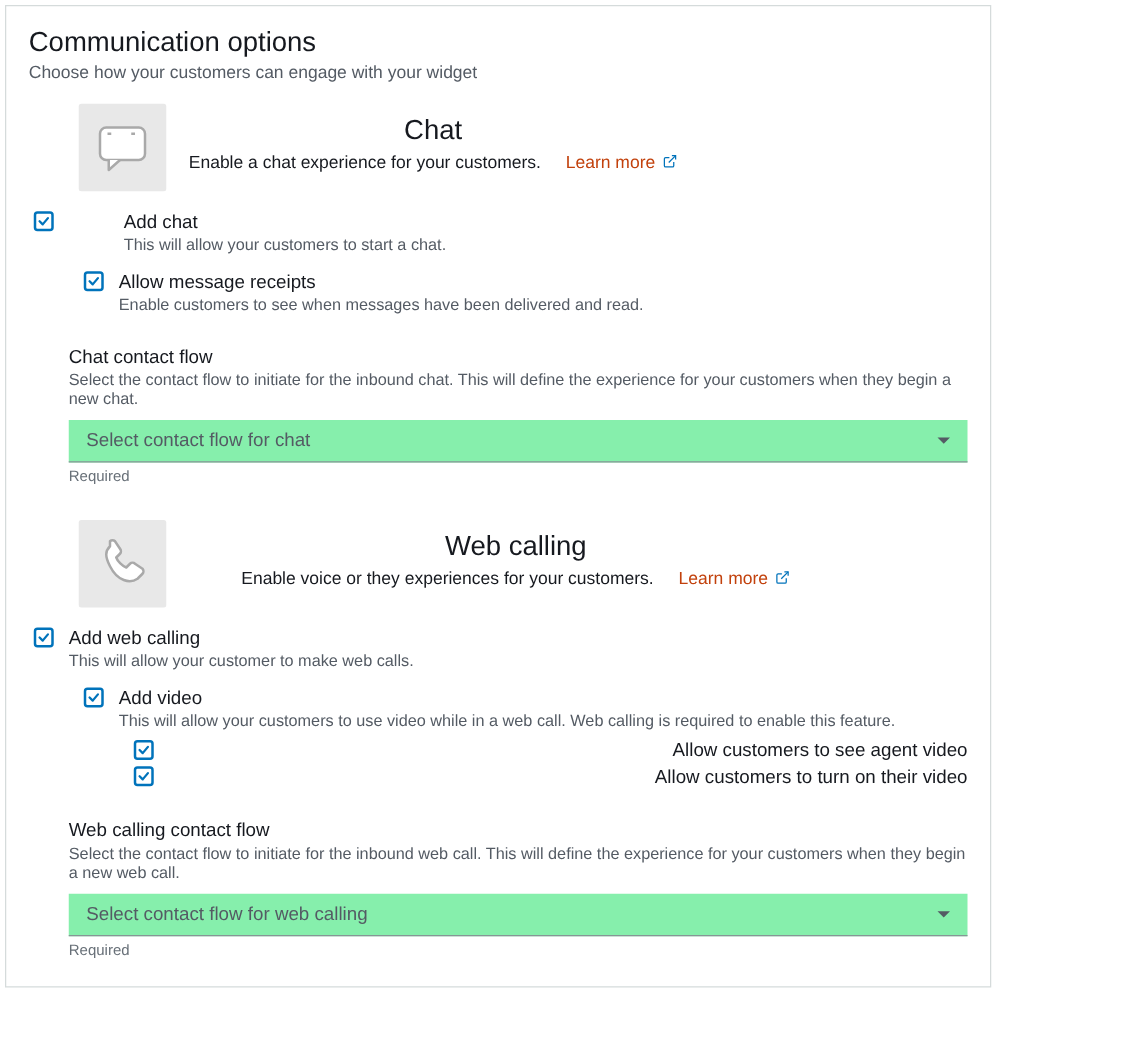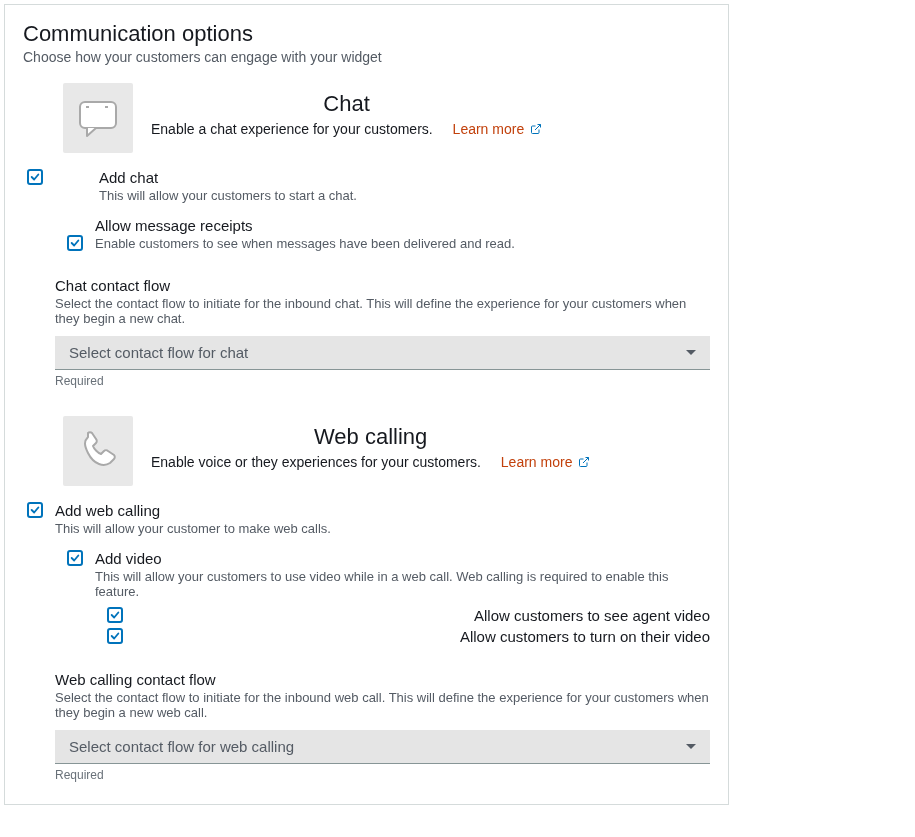--- a/index.html
+++ b/index.html
@@ -6,21 +6,21 @@
   html, body { margin: 0; padding: 0; }
   body {
     font-family: "Segoe UI", "Helvetica Neue", Arial, sans-serif;
     font-size: 14px;
     color: #16191f;
     background: #ffffff;
     padding: 4px;
   }
   .panel {
     border: 1px solid #d5dbdb;
-    width: 725px;
+    width: 789px;
     padding: 16px 18px 22px 18px;
   }
   .panel-title {
     font-size: 22px;
     font-weight: 400;
     color: #16191f;
     margin: 0 0 2px 0;
   }
   .panel-sub {
     font-size: 14px;
@@ -94,40 +94,40 @@
     align-items: center;
     justify-content: center;
     background: #ffffff;
     cursor: pointer;
   }
   .checkbox svg { display: block; }
 
   .indent-1 { margin-left: 32px; }
 
   .section-gap { margin-top: 14px; }
-  .section-gap-lg { margin-top: 28px; }
+  .section-gap-lg { margin-top: 28px; gap: 42px; }
 
   .flow-block {
     margin: 26px 0 0 32px;
   }
   .flow-title {
     font-size: 15px;
     color: #16191f;
     margin-bottom: 2px;
   }
   .flow-desc {
     font-size: 13px;
     color: #545b64;
     margin-bottom: 10px;
   }
   .select-box {
     display: flex;
     align-items: center;
     justify-content: space-between;
-    background: #e5e5e5;
+    background: #86efac;
     border-bottom: 1px solid #879596;
     padding: 8px 14px;
     font-size: 15px;
     color: #545b64;
     cursor: pointer;
   }
   .select-caret {
     width: 0; height: 0;
     border-left: 5px solid transparent;
     border-right: 5px solid transparent;
@@ -179,21 +179,21 @@
       <svg width="10" height="10" viewBox="0 0 12 12">
           <path d="M2 6 L5 9 L10 3" stroke="#0073bb" stroke-width="2.2" fill="none" stroke-linecap="round" stroke-linejoin="round"></path>
         </svg>
     </span>
     <div class="content">
       <div class="check-label">Add chat</div>
       <div class="check-sub">This will allow your customers to start a chat.</div>
     </div>
   </div>
 
-  <div class="check-row indent-1 section-gap" style="margin-left:44px;align-items:flex-end;">
+  <div class="check-row indent-1 section-gap" style="margin-left:44px;">
     <span class="checkbox">
       <svg width="10" height="10" viewBox="0 0 12 12">
           <path d="M2 6 L5 9 L10 3" stroke="#0073bb" stroke-width="2.2" fill="none" stroke-linecap="round" stroke-linejoin="round"></path>
         </svg>
     </span>
     <div class="content">
       <div class="check-label">Allow message receipts</div>
       <div class="check-sub">Enable customers to see when messages have been delivered and read.</div>
     </div>
   </div>

